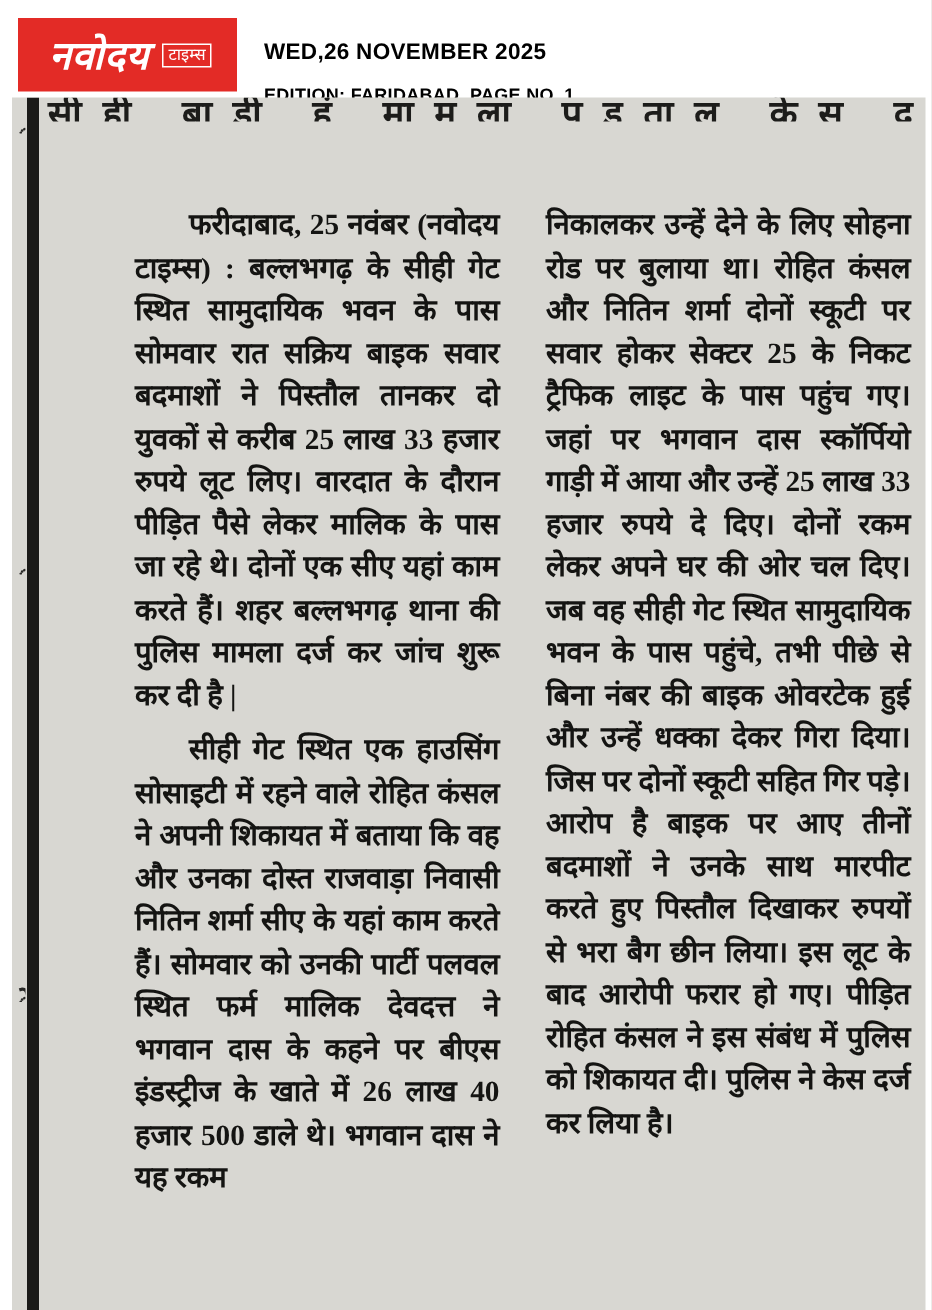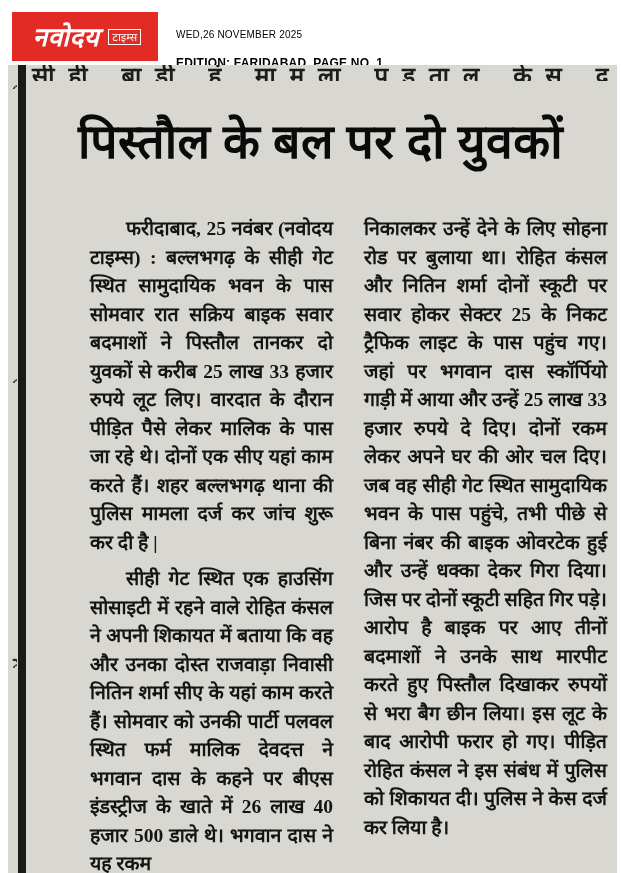--- a/index.html
+++ b/index.html
@@ -48,22 +48,22 @@
     padding: 1px 3px;
     align-self: flex-end;
     margin-bottom: 12px;
     line-height: 1.1;
   }
   .header-text {
     padding: 8px 0 0 14px;
     color: #000000;
   }
   .date-line {
-    font-size: 10px;
-    font-weight: normal;
+    font-size: 15px;
+    font-weight: bold;
     line-height: 21px;
     letter-spacing: 0.2px;
   }
   .edition-line {
     font-size: 12px;
     font-weight: bold;
     line-height: 21px;
     letter-spacing: 0.2px;
     text-align: center;
   }
@@ -170,21 +170,20 @@
     </div>
     <div class="edge-fragment frag-3">
       <span>े</span>
     </div>
 
     <div class="cropped-strip">
       <div class="clip-inner">सीही बाड़ी हूं मामला पड़ताल केस दर्ज बेक</div>
     </div>
 
     <div class="headline">
-      <div>पिस्तौल के बल पर दो युवकों</div>
     </div>
 
     <div class="article-body">
       <div class="article-col left">
         <p>फरीदाबाद, 25 नवंबर (नवोदय टाइम्स) : बल्लभगढ़ के सीही गेट स्थित सामुदायिक भवन के पास सोमवार रात सक्रिय बाइक सवार बदमाशों ने पिस्तौल तानकर दो युवकों से करीब 25 लाख 33 हजार रुपये लूट लिए। वारदात के दौरान पीड़ित पैसे लेकर मालिक के पास जा रहे थे। दोनों एक सीए यहां काम करते हैं। शहर बल्लभगढ़ थाना की पुलिस मामला दर्ज कर जांच शुरू कर दी है |</p>
         <p>सीही गेट स्थित एक हाउसिंग सोसाइटी में रहने वाले रोहित कंसल ने अपनी शिकायत में बताया कि वह और उनका दोस्त राजवाड़ा निवासी नितिन शर्मा सीए के यहां काम करते हैं। सोमवार को उनकी पार्टी पलवल स्थित फर्म मालिक देवदत्त ने भगवान दास के कहने पर बीएस इंडस्ट्रीज के खाते में 26 लाख 40 हजार 500 डाले थे। भगवान दास ने यह रकम</p>
       </div>
       <div class="article-col right">
         <p>निकालकर उन्हें देने के लिए सोहना रोड पर बुलाया था। रोहित कंसल और नितिन शर्मा दोनों स्कूटी पर सवार होकर सेक्टर 25 के निकट ट्रैफिक लाइट के पास पहुंच गए। जहां पर भगवान दास स्कॉर्पियो गाड़ी में आया और उन्हें 25 लाख 33 हजार रुपये दे दिए। दोनों रकम लेकर अपने घर की ओर चल दिए। जब वह सीही गेट स्थित सामुदायिक भवन के पास पहुंचे, तभी पीछे से बिना नंबर की बाइक ओवरटेक हुई और उन्हें धक्का देकर गिरा दिया। जिस पर दोनों स्कूटी सहित गिर पड़े। आरोप है बाइक पर आए तीनों बदमाशों ने उनके साथ मारपीट करते हुए पिस्तौल दिखाकर रुपयों से भरा बैग छीन लिया। इस लूट के बाद आरोपी फरार हो गए। पीड़ित रोहित कंसल ने इस संबंध में पुलिस को शिकायत दी। पुलिस ने केस दर्ज कर लिया है।</p>
       </div>

